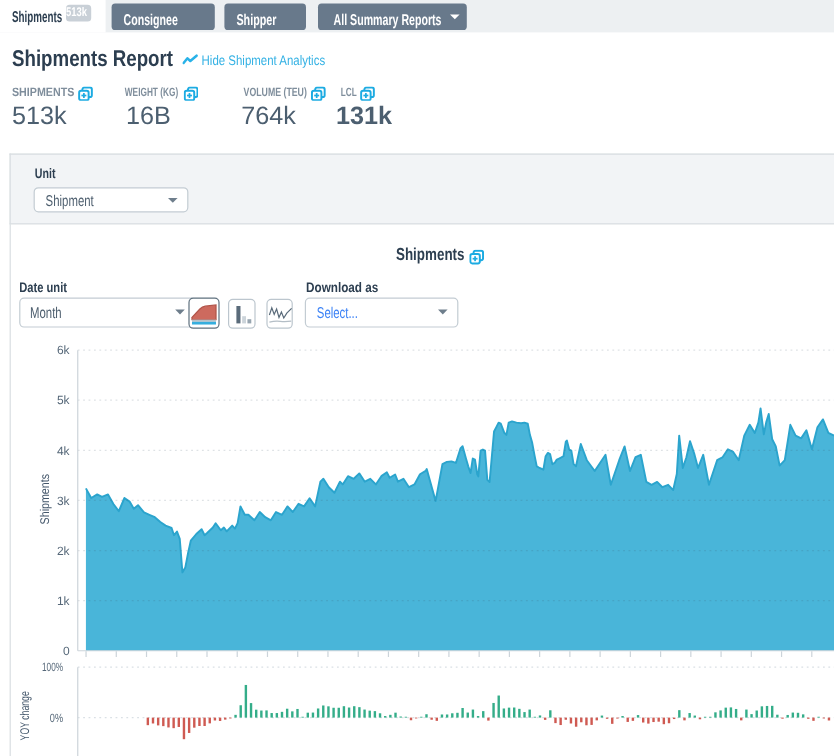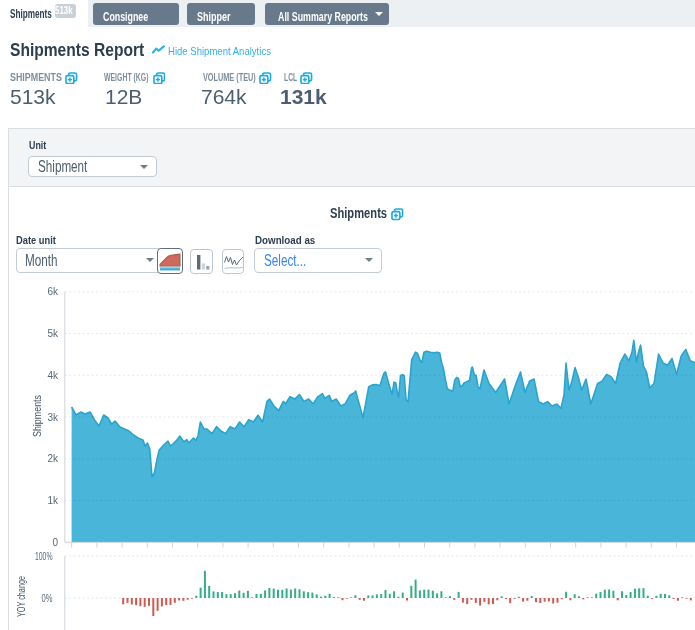--- a/index.html
+++ b/index.html
@@ -4,21 +4,21 @@
 * { margin:0; padding:0; box-sizing:border-box; }
 html,body { font-family:"Liberation Sans", sans-serif; background:#fff; width:695px; height:630px; position:relative; overflow:hidden; }
 .abs { position:absolute; }
 .sx { display:inline-block; transform-origin:0 50%; white-space:nowrap; }
 .tab { position:absolute; top:3px; height:22px; border-radius:3px; background:#68798b; color:#fff; font-weight:bold; font-size:13px; }
 .badge { position:absolute; top:4px; height:13.5px; border-radius:3px; background:#4e6072; color:#fff; font-size:10.5px; font-weight:bold; text-align:center; line-height:13.5px; }
 .gb { background:#404040;margin-left:40px; }
 .stat-label { position:absolute; top:72px; font-size:10px; color:#7f8e9c; font-weight:bold; }
 .stat-value { position:absolute; top:85px; font-size:21px; color:#4c5f70; }
 .lbl { position:absolute; font-size:11.5px; font-weight:bold; color:#2c3e50; }
-.select { position:absolute; background:#fff; border:1px solid #c3ccd3; border-radius:4px; font-size:16px; color:#4d5e6e; }
+.select { position:absolute; background:#fff; border:1px solid #c3ccd3; border-radius:4px; font-size:13px; color:#4d5e6e; }
 .select .stxt { position:absolute; left:8.8px; top:50%; transform:translateY(-50%); }
 .select .stxt .sx { vertical-align:middle; }
 .caret { position:absolute; right:8px; top:50%; margin-top:-2px; width:0; height:0; border-left:4.3px solid transparent; border-right:4.3px solid transparent; border-top:4.8px solid #6e7e8c; }
 .cbtn { position:absolute; background:#fff; border:1px solid #bcc6ce; border-radius:4px; }
 </style></head>
 <body>
 <div class="abs" style="left:0;top:0;width:695px;height:27px;background:#edf0f2;"></div>
 <div class="abs" style="left:0;top:0;width:87.5px;height:27px;background:#fff;"></div>
 <span class="sx" style="position:absolute;left:10.4px;top:6px;font-size:13px;font-weight:bold;color:#2c3e50;transform:scaleX(0.63);">Shipments</span>
 <div class="badge" style="left:55px;width:20.5px;background:#c9d0d7;"><span class="sx" style="transform:scaleX(0.75);">513k</span></div>
@@ -63,21 +63,21 @@
     <rect x="4.35" y="5.75" width="1.5" height="4.3" fill="#1cabe2"></rect>
     <rect x="2.95" y="7.15" width="4.3" height="1.5" fill="#1cabe2"></rect>
   </svg>
 <svg width="12.5" height="12.5" viewBox="0 0 13 13" style="position:absolute;left:300.4px;top:71.5px">
     <rect x="3.8" y="1" width="8.2" height="8.2" rx="1.6" fill="none" stroke="#1cabe2" stroke-width="1.7"></rect>
     <rect x="1" y="3.8" width="8.2" height="8.2" rx="1.6" fill="#fff" stroke="#1cabe2" stroke-width="1.7"></rect>
     <rect x="4.35" y="5.75" width="1.5" height="4.3" fill="#1cabe2"></rect>
     <rect x="2.95" y="7.15" width="4.3" height="1.5" fill="#1cabe2"></rect>
   </svg>
 <div class="stat-value" style="left:10px;">513k</div>
-<div class="stat-value" style="left:105px;">12B</div>
+<div class="stat-value" style="left:105px;">16B</div>
 <div class="stat-value" style="left:201px;">764k</div>
 <div class="stat-value" style="left:280px;font-weight:bold;">131k</div>
 
 <div class="abs" style="left:8px;top:128px;width:687px;height:510px;border:1px solid #d9dee2;border-right:none;background:#fff;"></div>
 <div class="abs" style="left:8px;top:128px;width:687px;height:58.5px;background:#f2f4f6;border:1px solid #d9dee2;border-right:none;"></div>
 <span class="sx lbl" style="left:28.8px;top:138.5px;transform:scaleX(0.77);">Unit</span>
 <div class="select" style="left:27.9px;top:156.3px;width:129.4px;height:20.8px;">
     <span class="stxt"><span class="sx" style="transform:scaleX(0.73);">Shipment</span></span>
     <span class="caret"></span>
   </div>

